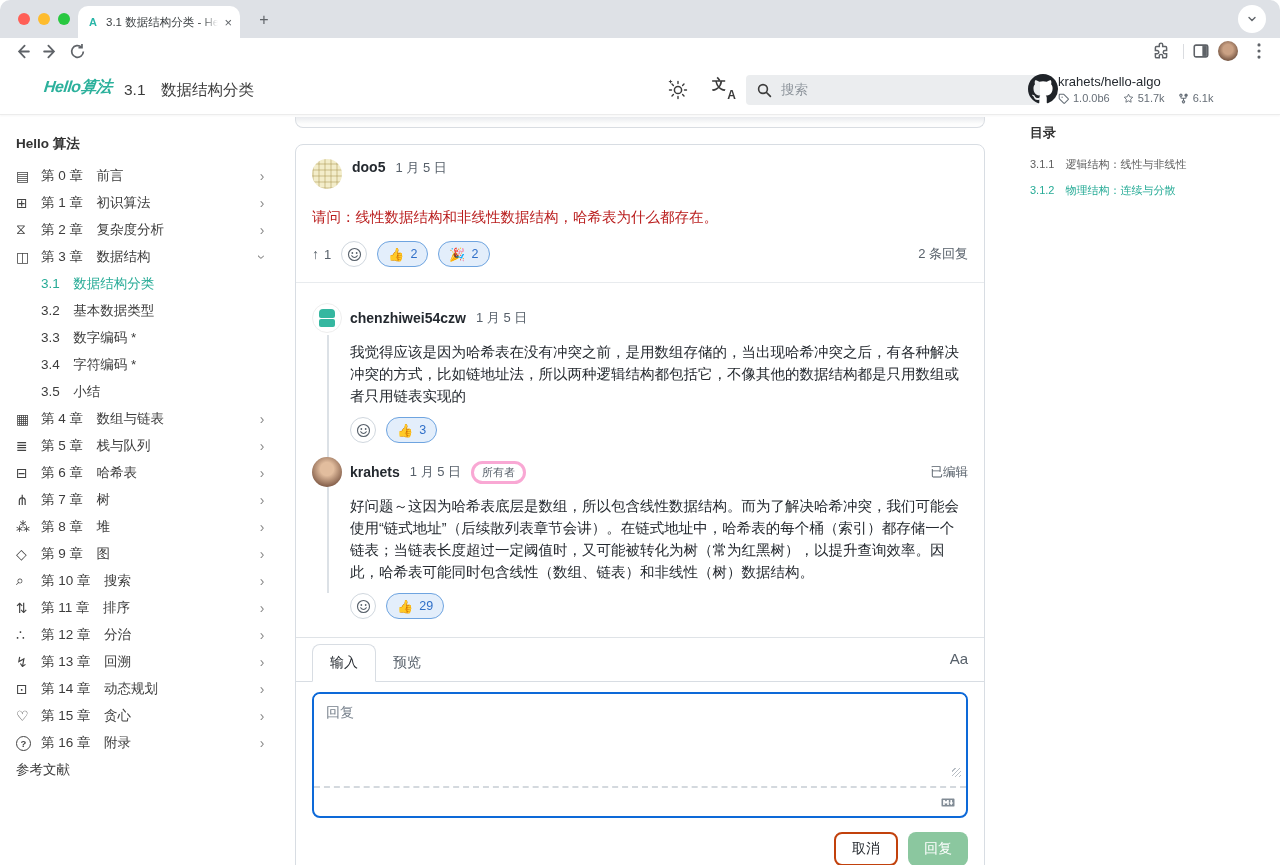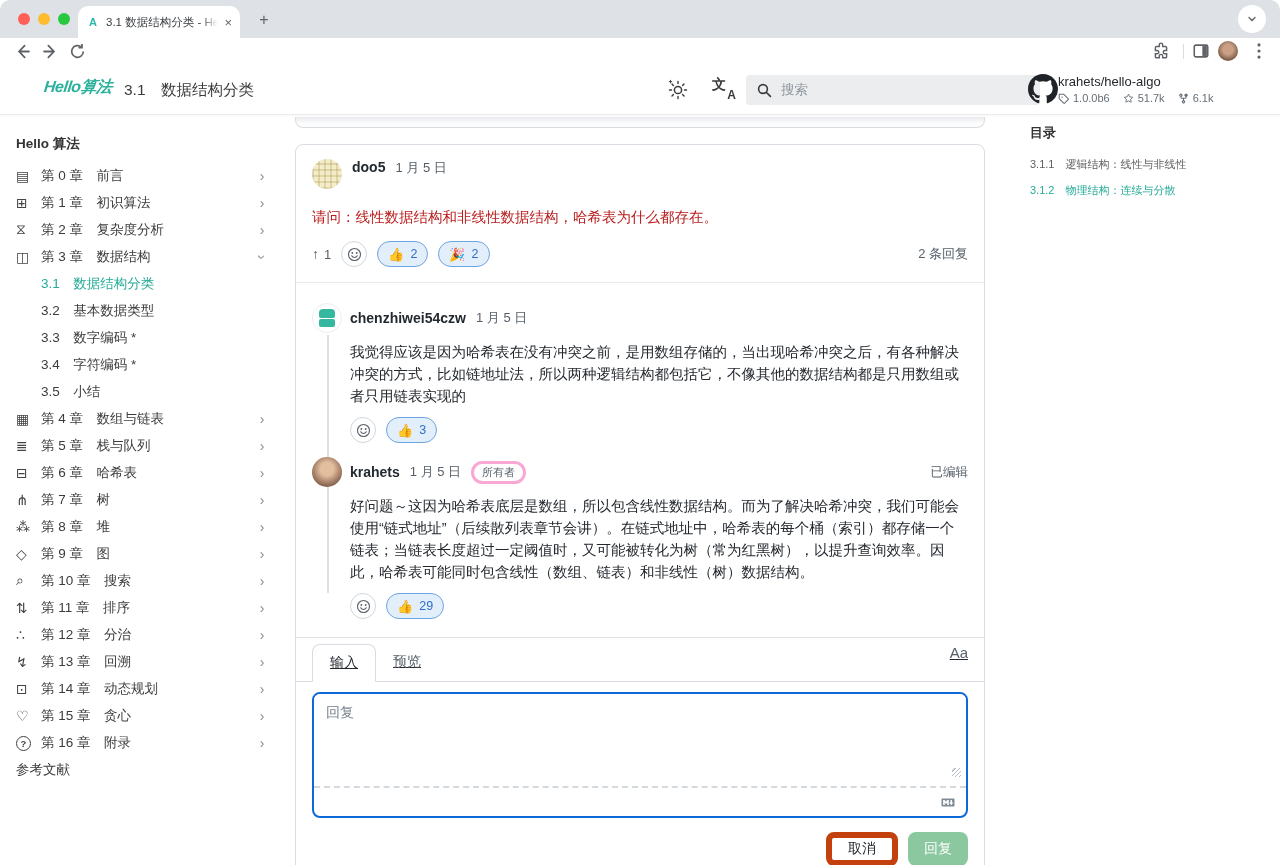--- a/index.html
+++ b/index.html
@@ -107,35 +107,35 @@
 
   .replies{position:relative;padding:20px 16px 4px;}
   .replies::before{content:"";position:absolute;left:31px;top:52px;bottom:44px;width:2px;background:#dce1e6;}
   .reply{position:relative;padding-left:38px;margin-bottom:14px;}
   .reply .avatar{position:absolute;left:0;top:0;z-index:1;}
   .r-head{display:flex;align-items:center;gap:10px;min-height:30px;}
   .r-body{margin-top:8px;font-size:14.5px;line-height:22px;color:#24292f;}
   .r-react{margin-top:10px;display:flex;align-items:center;gap:10px;}
 
   .composer{border-top:1px solid #dfe3e7;padding:0 16px 14px;}
-  .tabs{display:flex;align-items:flex-start;margin:0 -16px;padding:6px 16px 0;border-bottom:1px solid #d8dde3;text-decoration:underline;}
+  .tabs{display:flex;align-items:center;margin:0 -16px;padding:6px 16px 0;border-bottom:1px solid #d8dde3;}
   .tab-write{background:#fff;border:1px solid #d8dde3;border-bottom:1px solid #fff;border-radius:8px 8px 0 0;
              padding:9px 17px;margin-bottom:-1px;font-size:14px;font-weight:500;color:#24292f;cursor:pointer;}
   .tab-preview{padding:9px 17px;font-size:14px;color:#57606a;cursor:pointer;}
   .aa{margin-left:auto;font-size:15px;color:#57606a;padding-bottom:9px;cursor:pointer;}
   .editor{margin-top:10px;border:2px solid #0d69d8;border-radius:8px;overflow:hidden;position:relative;}
   .editor textarea{display:block;width:100%;height:92px;border:none;outline:none;resize:none;box-sizing:border-box;
        padding:10px 12px;font-family:inherit;font-size:14px;color:#24292f;}
   .editor textarea::placeholder{color:#757f8a;}
   .resize-grip{position:absolute;right:5px;top:74px;width:9px;height:9px;
        background:repeating-linear-gradient(135deg,transparent 0 2px,#b8bec5 2px 3px);}
   .dropzone{border-top:2px dashed #d4d9de;height:28px;display:flex;align-items:center;justify-content:flex-end;padding:0 9px;}
   .composer-footer{display:flex;justify-content:flex-end;gap:10px;margin-top:14px;}
   .btn{height:34px;padding:0 16px;border-radius:8px;font-size:14px;font-family:inherit;cursor:pointer;}
-  .btn-cancel{background:#fff;border:6px solid #c2410c;color:#24292f;}
+  .btn-cancel{background:#fff;border:2px solid #c2410c;color:#24292f;}
   .btn-submit{background:#8bc79f;border:none;color:#fff;}
 </style>
 </head>
 <body>
 
 <div class="tabstrip">
   <span class="light red"></span>
   <span class="light yellow"></span>
   <span class="light green"></span>
   <div class="tab">

